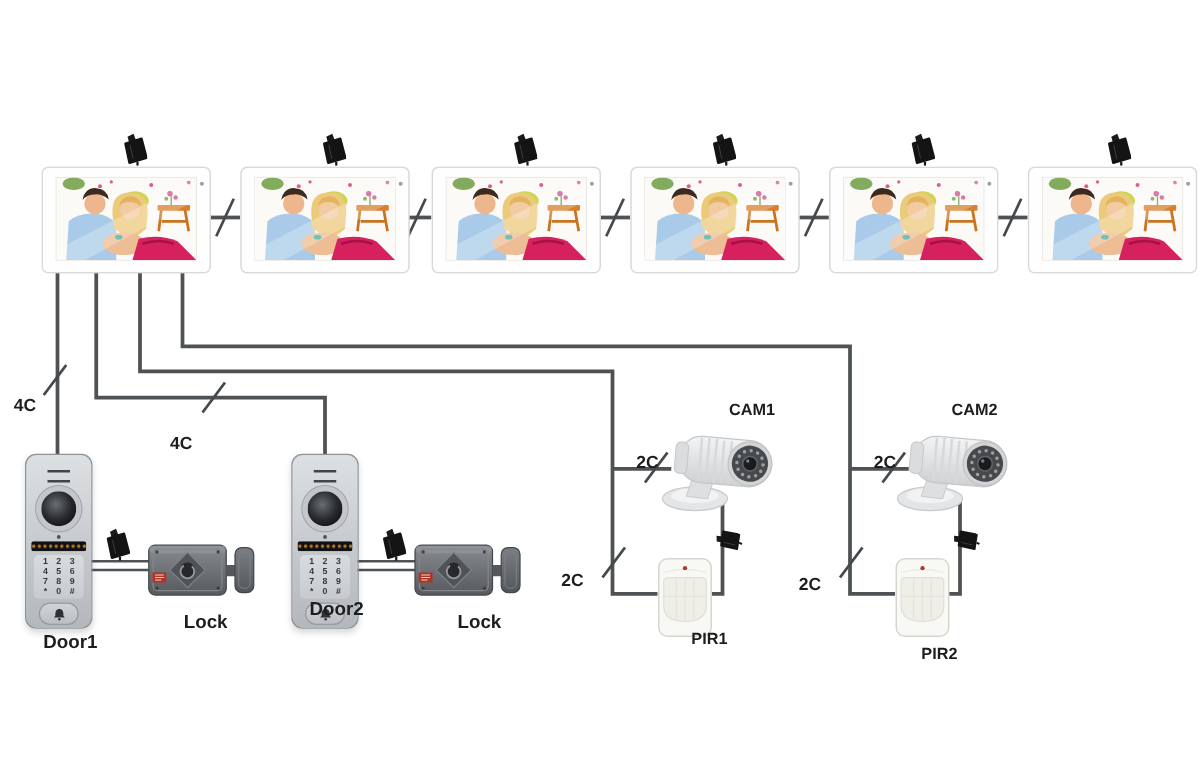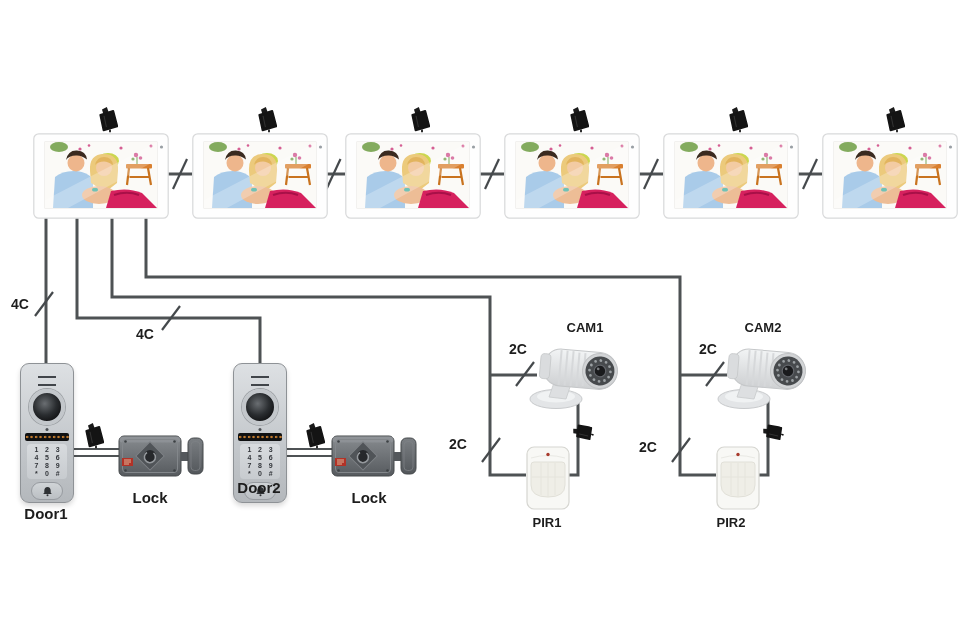--- a/index.html
+++ b/index.html
@@ -7,22 +7,22 @@
           font-family:"Liberation Sans", sans-serif;}
   .wires{position:absolute;left:0;top:0;width:960px;height:623px;}
   .wires path{stroke:#4e5254;stroke-width:3;fill:none;}
   .wires path.thin{stroke-width:2;}
   .wires line.slash{stroke:#45494c;stroke-width:2.2;}
   .comp{position:absolute;}
   .comp svg{display:block;width:100%;height:100%;}
   .monitor{top:133px;width:136px;height:86px;}
   .adapter{width:24px;height:32px;}
   .adapter.cam-psu{width:20px;height:27px;transform:rotate(-65deg);}
-  .lbl{position:absolute;font-weight:bold;color:#1d1d1d;text-align:center;}
-  .lbl.cable{font-size:14px;width:30px;text-align:left;}
+  .lbl{position:absolute;font-weight:bold;color:#1d1d1d;text-align:right;}
+  .lbl.cable{font-size:14px;width:30px;text-align:left;margin-top:20px;}
   .lbl.device{font-size:15px;}
   .lbl.small{font-size:13px;}
   
   .door{position:absolute;top:363px;width:52px;height:138px;
         background:linear-gradient(180deg,#dde0e3,#c3c7cb 60%,#b4b8bc);
         border:1px solid #8e9296;border-radius:9px;box-shadow:0 3px 5px rgba(0,0,0,0.15);}
   .door-speaker{position:absolute;left:50%;transform:translateX(-50%);top:12px;width:18px;height:6px;
         border-top:2px solid #41454a;border-bottom:2px solid #41454a;}
   .door-cam{position:absolute;left:50%;transform:translateX(-50%);top:25px;width:28px;height:28px;border-radius:50%;
         background:radial-gradient(circle at 42% 38%,#6a6e72 0%,#2a2d30 48%,#17181a 72%);
@@ -367,16 +367,16 @@
   <div class="lbl cable" style="left:699px;top:341px">2C</div>
   <div class="lbl cable" style="left:449px;top:436px">2C</div>
   <div class="lbl cable" style="left:639px;top:439px">2C</div>
 
   <div class="lbl device" style="left:14px;top:505px;width:64px">Door1</div>
   <div class="lbl device" style="left:227px;top:479px;width:64px">Door2</div>
   <div class="lbl device" style="left:118px;top:489px;width:64px">Lock</div>
   <div class="lbl device" style="left:337px;top:489px;width:64px">Lock</div>
   <div class="lbl small" style="left:550px;top:320px;width:70px">CAM1</div>
   <div class="lbl small" style="left:728px;top:320px;width:70px">CAM2</div>
-  <div class="lbl small" style="left:512px;top:515px;width:70px">PIR1</div>
+  <div class="lbl small" style="left:512px;top:503px;width:70px">PIR1</div>
   <div class="lbl small" style="left:696px;top:515px;width:70px">PIR2</div>
 
 </div>
 
 </body></html>

